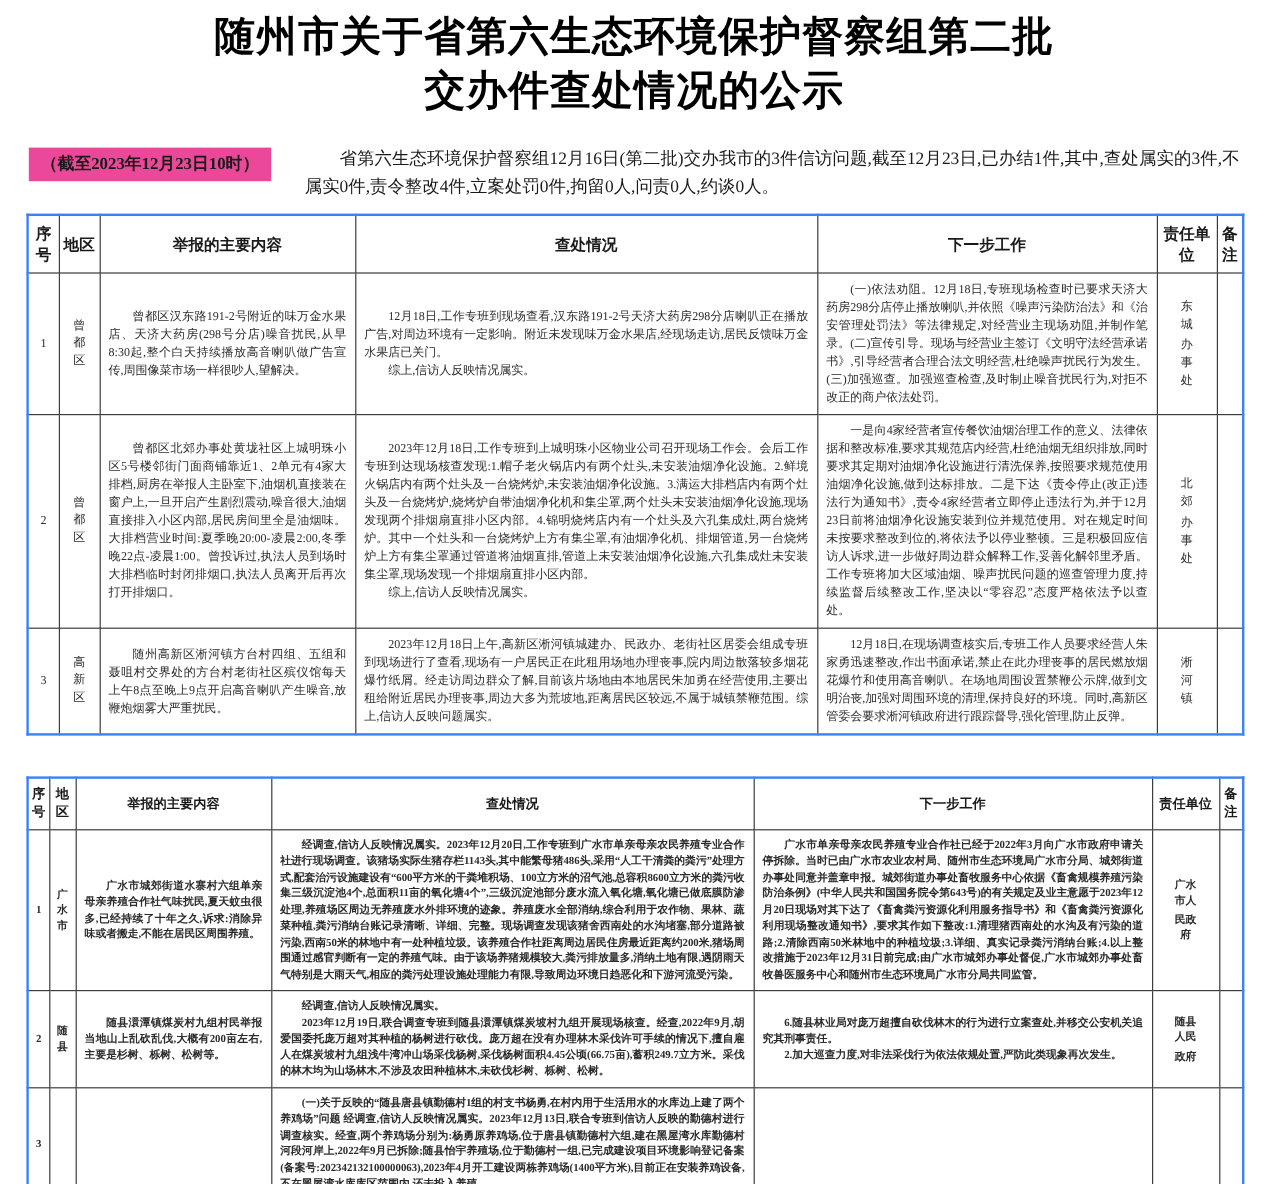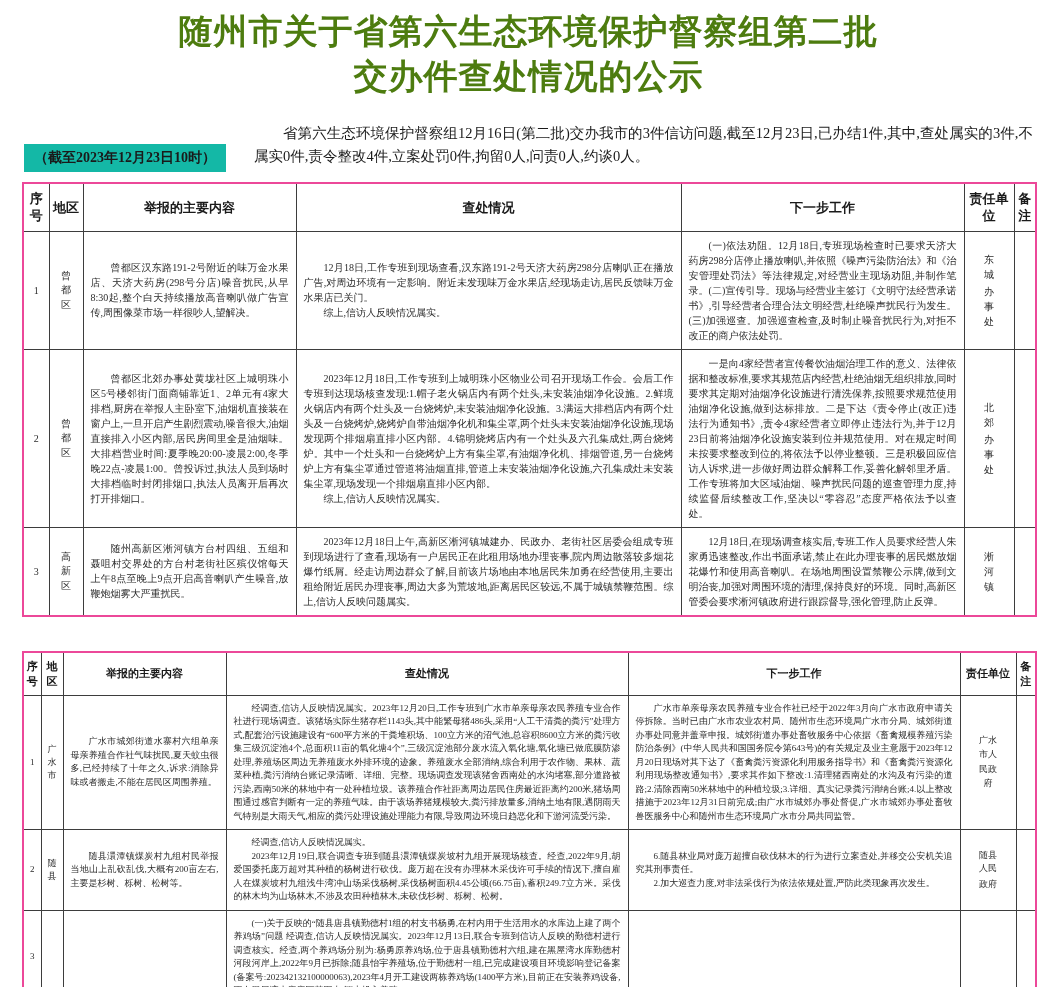--- a/index.html
+++ b/index.html
@@ -17,77 +17,77 @@
   }
 
   .section-intro {
     display: flex;
     align-items: flex-start;
     padding: 0 24px;
     margin: 14px 0 10px 0;
     gap: 28px;
   }
   .date-note {
-    background: #14b8a6;
+    background: #ec4899;
     font-weight: bold;
     font-size: 14px;
     padding: 5px 10px;
-    margin-top: 22px;
+    margin-top: 1px;
     white-space: nowrap;
     flex: 0 0 auto;
   }
   .summary {
     flex: 1;
     margin: 0;
     font-size: 14.5px;
     line-height: 1.6;
     text-indent: 2em;
     text-align: justify;
   }
 
   table.report-table {
     width: 1013px;
     margin: 6px 22px 24px 22px;
     border-collapse: collapse;
-    border: 2px solid #ec4899;
+    border: 2px solid #3b82f6;
     table-layout: fixed;
   }
   .report-table th, .report-table td {
     border: 1px solid #3d3d3d;
     vertical-align: middle;
   }
   .report-table th {
     font-weight: bold;
     text-align: center;
     padding: 6px 2px;
     word-break: break-all;
     line-height: 1.35;
   }
   .t1 th { font-size: 13px; }
   .t2 th { font-size: 11px; }
   .t1 td { font-size: 10px; }
-  .t2 td { font-size: 9px; }
+  .t2 td { font-size: 9px; font-weight: bold; }
   .report-table td { line-height: 1.5; color: #2b2b2b; }
 
   td.cell-no, td.cell-region, td.cell-unit, td.cell-note { text-align: center; padding: 3px 1px; }
   td.cell-region div { line-height: 1.45; }
   td.cell-unit div { line-height: 1.5; margin: 2px 14px; }
   td.cell-complaint, td.cell-investigation, td.cell-next-steps { padding: 6px 7px; }
   .report-table td p {
     margin: 0;
     text-indent: 2em;
     text-align: justify;
   }
 </style>
 </head>
 <body>
 
 <div class="page">
 
-  <h1 class="title" style="color: #4d7c0f;"><span>随州市关于省第六生态环境保护督察组第二批</span><br><span>交办件查处情况的公示</span></h1>
+  <h1 class="title" style="color: #000000;"><span>随州市关于省第六生态环境保护督察组第二批</span><br><span>交办件查处情况的公示</span></h1>
 
   <section>
     <div class="section-intro">
       <div class="date-note">（截至2023年12月23日10时）</div>
       <p class="summary">省第六生态环境保护督察组12月16日(第二批)交办我市的3件信访问题,截至12月23日,已办结1件,其中,查处属实的3件,不属实0件,责令整改4件,立案处罚0件,拘留0人,问责0人,约谈0人。</p>
     </div>
     <table class="report-table t1">
       <colgroup>
         <col style="width:26px">
           <col style="width:34px">

